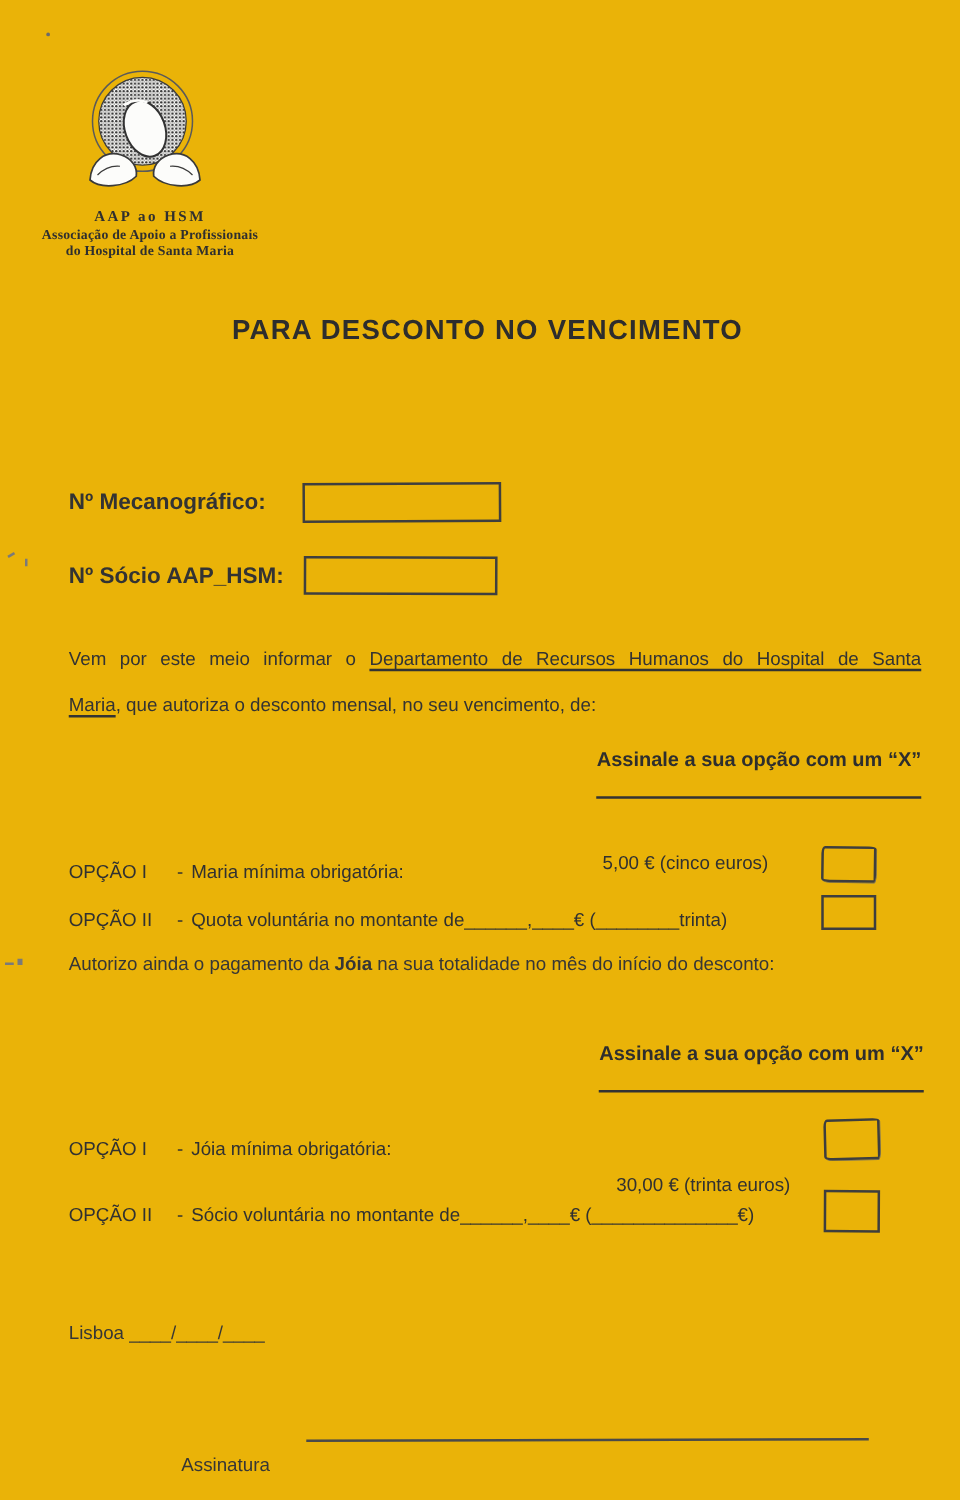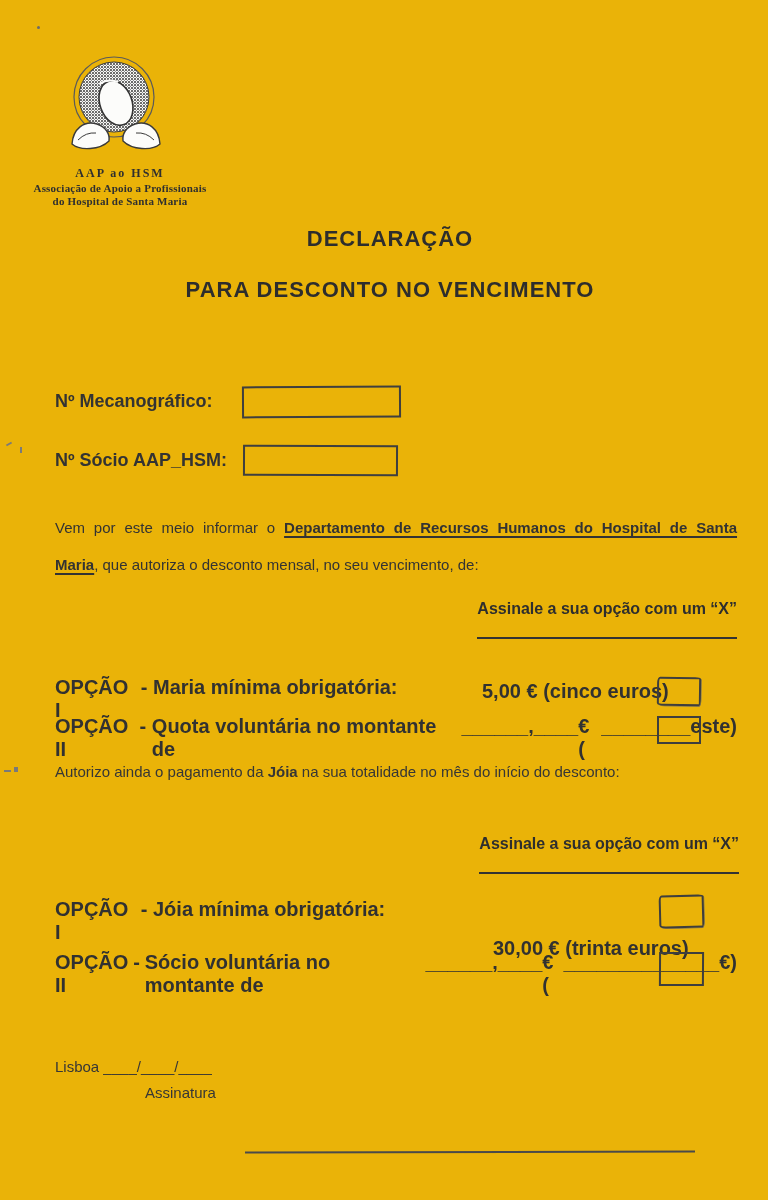--- a/index.html
+++ b/index.html
@@ -22,25 +22,25 @@
   
   .name-row{left:55px;top:334px;width:682px;display:flex;align-items:flex-end;}
   .name-label{font-size:15px;font-weight:bold;color:#333;}
   .name-line{flex:1;height:18px;border-bottom:2.5px solid #4c4c4c;transform:rotate(-0.12deg);}
   
   .field-label{font-size:18px;font-weight:bold;color:#333;}
   .field-box{border:2px solid #3f3f3f;background:transparent;}
   
   .intro{left:55px;top:509px;width:682px;font-size:15px;line-height:37px;color:#333;}
   .intro .l1{text-align:justify;text-align-last:justify;}
-  .intro-bold{font-weight:bold;text-decoration:underline;text-decoration-thickness:2px;text-underline-offset:3px;}
+  .intro-bold{font-weight:normal;text-decoration:underline;text-decoration-thickness:2px;text-underline-offset:3px;}
   
   .instruction{font-size:16px;font-weight:bold;color:#2e2e2e;border-bottom:2px solid #333;padding-bottom:19px;}
   
-  .opt-row{left:55px;width:682px;height:30px;font-size:20px;font-weight:bold;color:#313131;display:flex;align-items:flex-start;}
+  .opt-row{left:55px;width:682px;height:30px;font-size:15px;font-weight:normal;color:#313131;display:flex;align-items:flex-end;}
   .opt-label{display:inline-block;width:80px;}
   .opt-dash{display:inline-block;width:18px;text-align:center;}
   .opt-value{position:absolute;top:50%;transform:translateY(-50%);white-space:nowrap;}
   .blank{letter-spacing:0;}
   .checkbox{border:2px solid #3e3e3e;background:transparent;}
   .wobbly{border-radius:3px 6px 2px 7px / 6px 2px 7px 3px;box-shadow:0.5px 0.5px 0 0 #6a6a6a;}
   
   .body-line{font-size:15px;color:#363636;}
   .sig-line{border-bottom:2px solid #4a4a4a;transform:rotate(-0.15deg);}
   
@@ -76,21 +76,20 @@
     <path d="M92,86 Q84,78 74,79" fill="none" stroke="#3a3a3a" stroke-width="1"></path>
   </svg>
 
   <div class="abs logo-text" style="left:5px;top:166px;">
     <div class="logo-acronym">AAP ao HSM</div>
     <div class="logo-org">Associação de Apoio a Profissionais</div>
     <div class="logo-org">do Hospital de Santa Maria</div>
   </div>
 
   <div class="abs title-wrap">
-    <div class="title-line">DECLARAÇÃO</div>
     <div class="title-line title-line2">PARA DESCONTO NO VENCIMENTO</div>
   </div>
 
 
   <div class="abs field-label" style="left:55px;top:391px;">Nº Mecanográfico:</div>
   <div class="abs field-box" style="left:242px;top:386px;width:155px;height:28px;transform:rotate(-0.3deg);"></div>
 
   <div class="abs field-label" style="left:55px;top:450px;">Nº Sócio AAP_HSM:</div>
   <div class="abs field-box" style="left:243px;top:445px;width:151px;height:27px;transform:rotate(0.2deg);"></div>
 
@@ -115,21 +114,21 @@
 
   <div class="abs opt-row" style="top:715px;">
     <span class="opt-label">OPÇÃO II</span>
     <span class="opt-dash">-</span>
     <span>Quota voluntária no montante de </span>
       <span class="blank">______</span>
       <span>,</span>
       <span class="blank">____</span>
       <span>€ (</span>
       <span class="blank">________</span>
-      <span>este)</span>
+      <span>trinta)</span>
   </div>
   <div class="abs checkbox" style="left:657px;top:716px;width:40px;height:24px;"></div>
 
   <div class="abs body-line" style="left:55px;top:763px;">
     <span>Autorizo ainda o pagamento da </span><span class="b">Jóia</span><span> na sua totalidade no mês do início do desconto:</span>
   </div>
 
   <div class="abs instruction" style="right:29px;top:835px;">Assinale a sua opção com um “X”</div>
 
   <div class="abs opt-row" style="top:898px;">
@@ -151,16 +150,16 @@
       <span class="blank">______________</span>
       <span>€)</span>
   </div>
   <div class="abs checkbox" style="left:659px;top:952px;width:41px;height:30px;transform:rotate(0.3deg);"></div>
 
 
   <div class="abs body-line" style="left:55px;top:1058px;">
     <span>Lisboa</span><span class="blank"> ____/____/____</span>
   </div>
 
-  <div class="abs body-line" style="left:145px;top:1084px;">Assinatura</div>
+  <div class="abs body-line" style="left:145px;top:1164px;">Assinatura</div>
   <div class="abs sig-line" style="left:245px;top:1131px;width:450px;height:20px;"></div>
 
 </div>
 
 </body></html>

